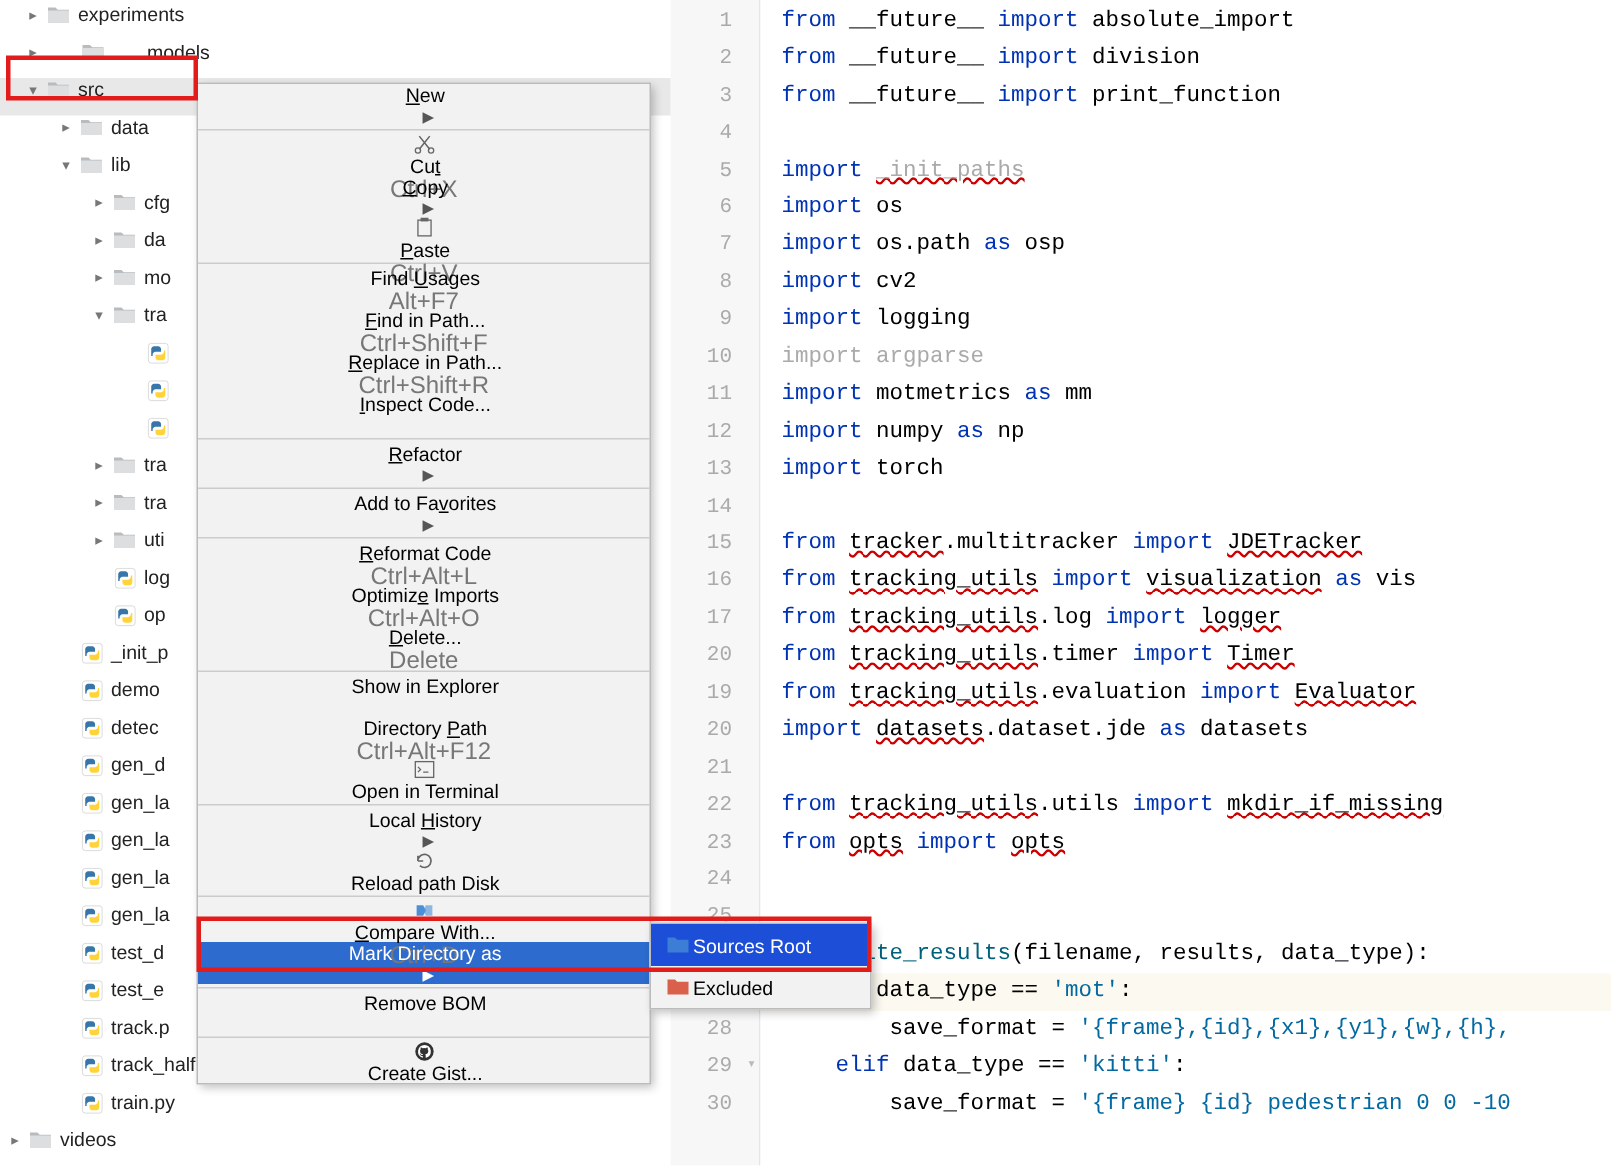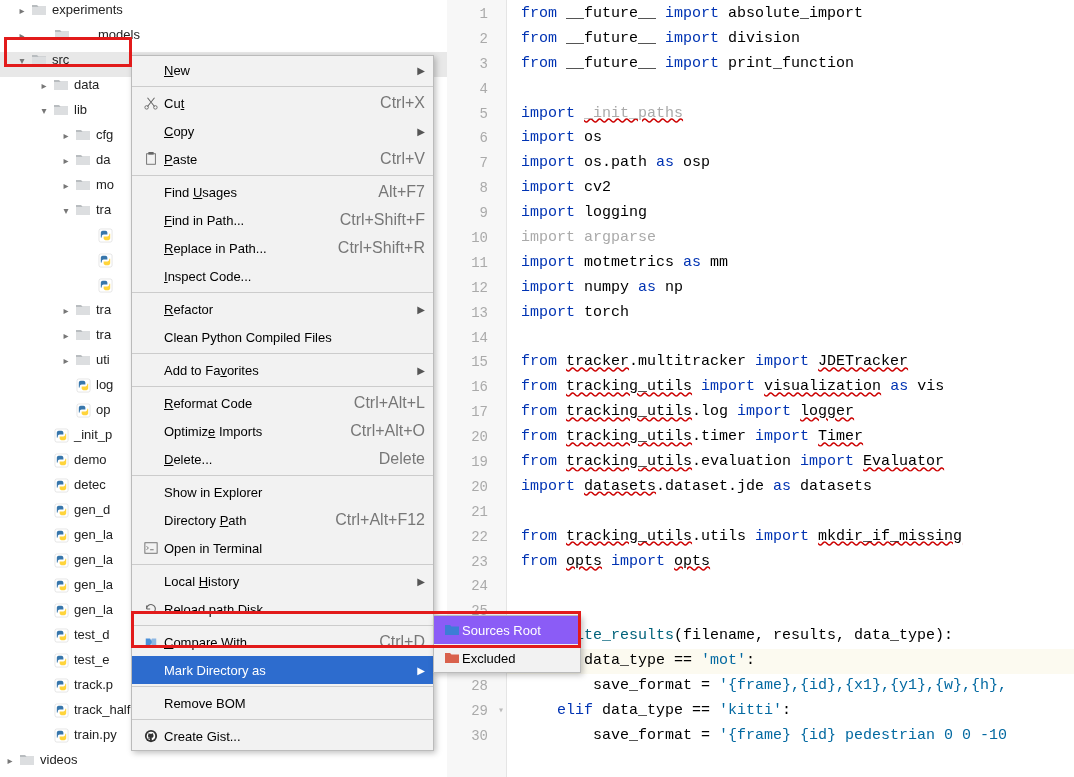--- a/index.html
+++ b/index.html
@@ -23,31 +23,31 @@
 .editor { flex: 1; padding-top: 2px; font-family: "Consolas", "Courier New", monospace; font-size: 15px; background: #fff; overflow: hidden; }
 .editor-line { height: 24.9px; line-height: 24.9px; white-space: pre; padding-left: 14px; }
 .editor-line.hl { background: #fcfaf0; }
 .kw { color: #0033b3; }
 .id { color: #000; }
 .str { color: #0369a1; }
 .err { text-decoration: underline wavy #cc0000; }
 .gray { color: #aaa; }
 .func { color: #00627a; }
 .context-menu { position: absolute; left: 131px; top: 55px; width: 303px; background: #f2f2f2; border: 1px solid #bbb; box-shadow: 2px 2px 6px rgba(0,0,0,0.25); z-index: 100; }
-.cm-row { display: flex; align-items: center; height: 28px; padding: 0 8px; cursor: pointer; }
+.cm-row { display: flex; align-items: center; height: 28px; padding: 0 8px; cursor: pointer; flex-direction: column; }
 .cm-row.highlighted { background: #2d6cce; color: #fff; }
 .cm-icon { width: 22px; display: flex; align-items: center; justify-content: center; color: #666; }
 .cm-label { flex: 1; padding-left: 2px; }
 .cm-shortcut { color: #777; font-size: 16px; }
 .cm-arrow { color: #555; font-size: 10px; padding-left: 6px; }
 .cm-row.highlighted .cm-arrow { color: #fff; }
 .cm-sep { height: 1px; background: #ccc; margin: 2px 0; }
 .submenu { position: absolute; left: 433px; top: 615px; width: 148px; background: #f2f2f2; border: 1px solid #bbb; box-shadow: 2px 2px 6px rgba(0,0,0,0.25); z-index: 101; }
 .sm-row { display: flex; align-items: center; height: 28px; padding: 0 8px; cursor: pointer; }
-.sm-row.highlighted { background: #8b5cf6; color: #fff; }
+.sm-row.highlighted { background: #1d4ed8; color: #fff; }
 .sm-icon { width: 20px; display: flex; align-items: center; justify-content: center; }
 .red-box1 { position: absolute; left: 4px; top: 37px; width: 128px; height: 30px; border: 3px solid #e21b1b; z-index: 200; pointer-events: none; }
 .red-box2 { position: absolute; left: 131px; top: 611px; width: 450px; height: 37px; border: 3px solid #e21b1b; z-index: 200; pointer-events: none; }
 .ul { text-decoration: underline; }
 </style>
 </head>
 <body>
 
 <div class="container">
   <div class="tree-panel">
@@ -500,24 +500,20 @@
     <div class="cm-row">
       <span class="cm-icon"></span>
       <span class="cm-label"><span class="ul">I</span>nspect Code...</span>
     </div>
     <div class="cm-sep"></div>
     <div class="cm-row">
       <span class="cm-icon"></span>
       <span class="cm-label"><span class="ul">R</span>efactor</span>
       <span class="cm-arrow">▶</span>
     </div>
-    <div class="cm-row">
-      <span class="cm-icon"></span>
-      <span class="cm-label">Clean Python Compiled Files</span>
-    </div>
     <div class="cm-sep"></div>
     <div class="cm-row">
       <span class="cm-icon"></span>
       <span class="cm-label">Add to Fa<span class="ul">v</span>orites</span>
       <span class="cm-arrow">▶</span>
     </div>
     <div class="cm-sep"></div>
     <div class="cm-row">
       <span class="cm-icon"></span>
       <span class="cm-label"><span class="ul">R</span>eformat Code</span>

